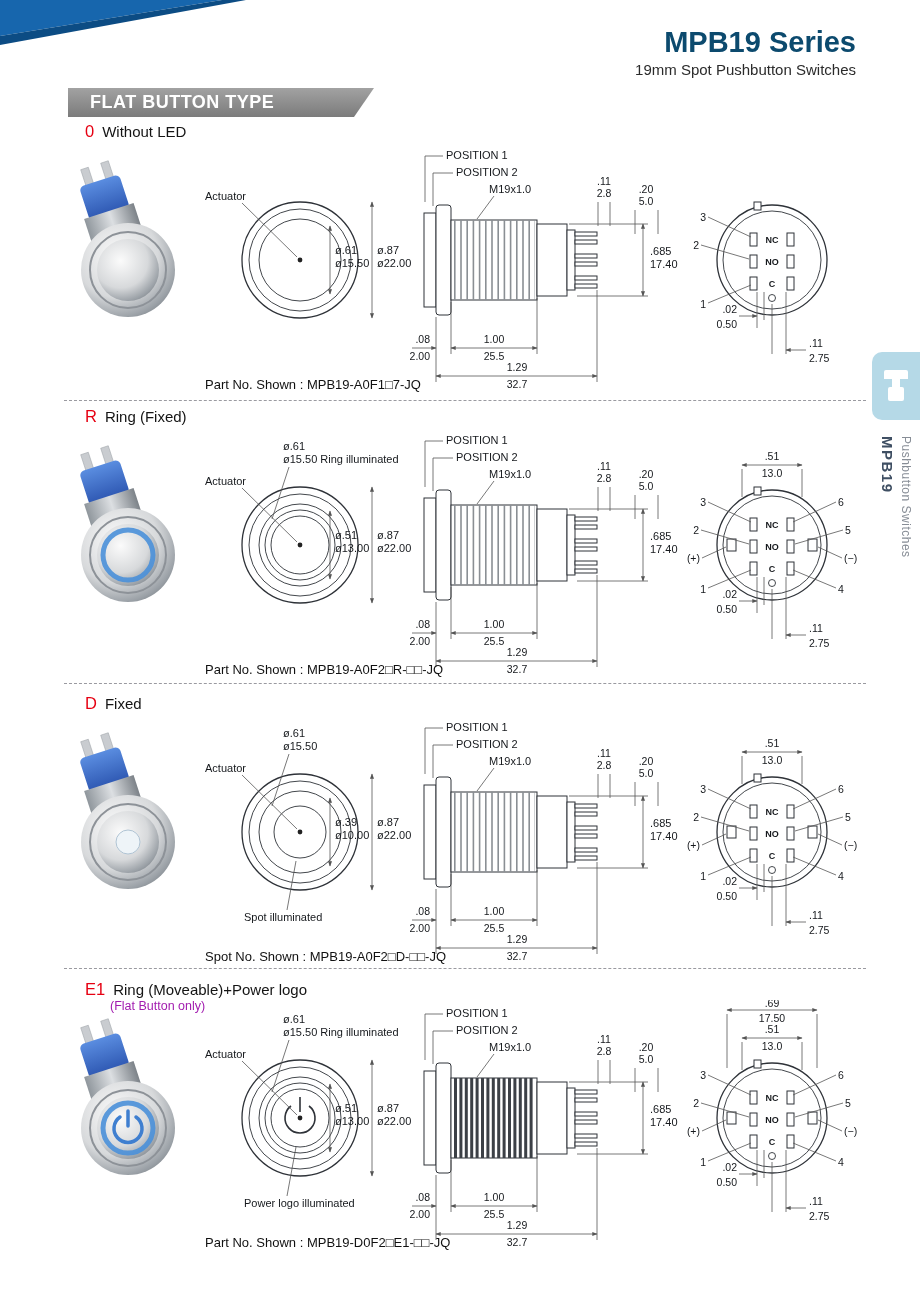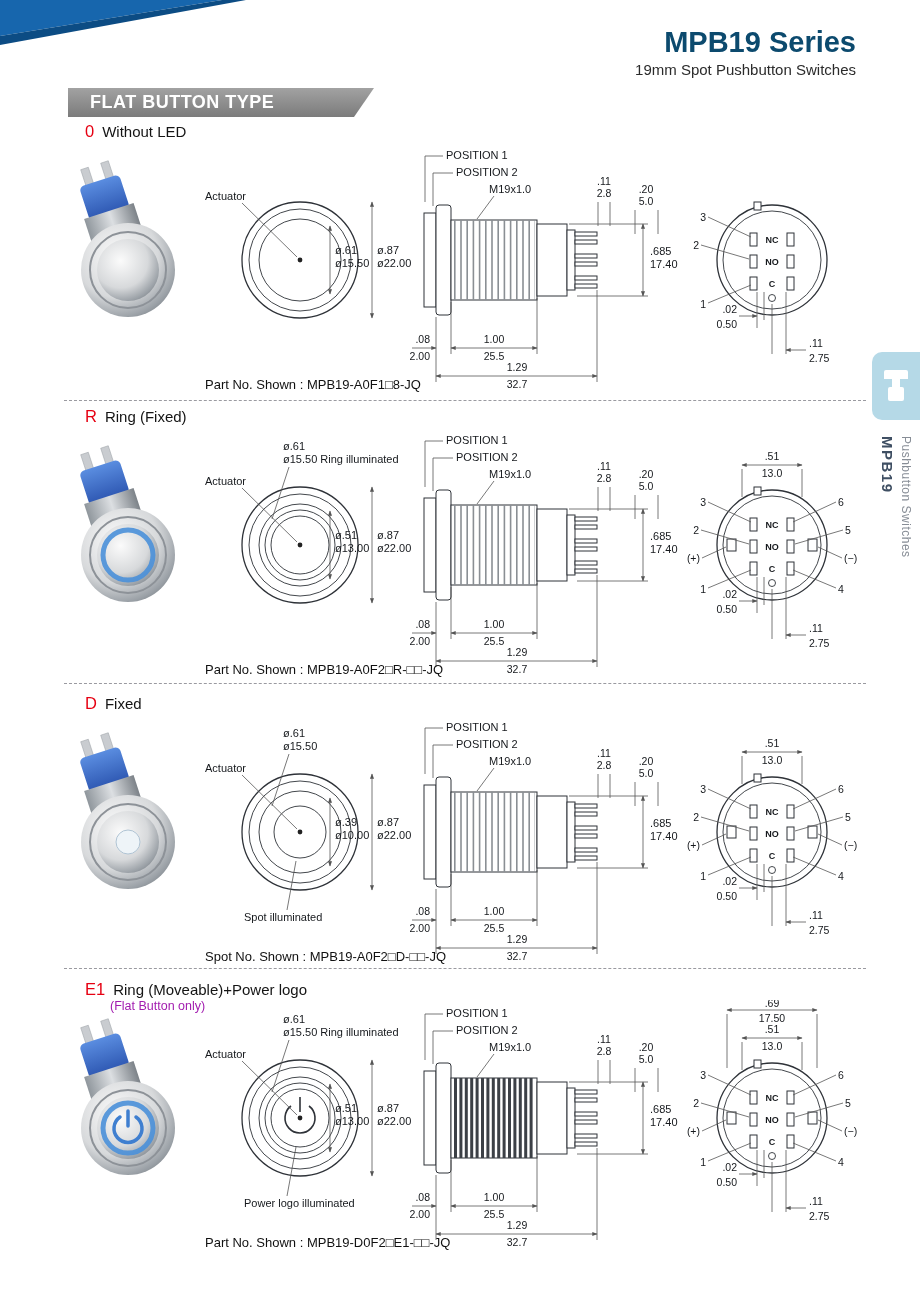--- a/index.html
+++ b/index.html
@@ -288,21 +288,21 @@
       <g class="g-dim69">
         <line x1="727" y1="14" x2="727" y2="68" class="dim"></line>
         <line x1="817" y1="14" x2="817" y2="68" class="dim"></line>
         <line x1="727" y1="10" x2="817" y2="10" class="dim" marker-start="url(#ar)" marker-end="url(#ar)"></line>
         <text x="772" y="7" class="dimt"></text>
         <text x="772" y="22" class="dimt"></text>
       </g>
     </g>
   </svg>
 
-  <div class="part-no">Part No. Shown : MPB19-A0F1□8-JQ</div>
+  <div class="part-no">Part No. Shown : MPB19-A0F1□7-JQ</div>
 </section>
 
 <section class="variant-ring">
   <div class="sec-head">
     <span class="sec-code">R</span><span class="sec-title">Ring (Fixed)</span>
   </div>
 
   <svg class="drawing" viewBox="0 0 920 250">
     <defs>
       <marker id="ar" viewBox="0 0 10 10" refX="9" refY="5" markerWidth="6.5" markerHeight="6.5" orient="auto-start-reverse">

